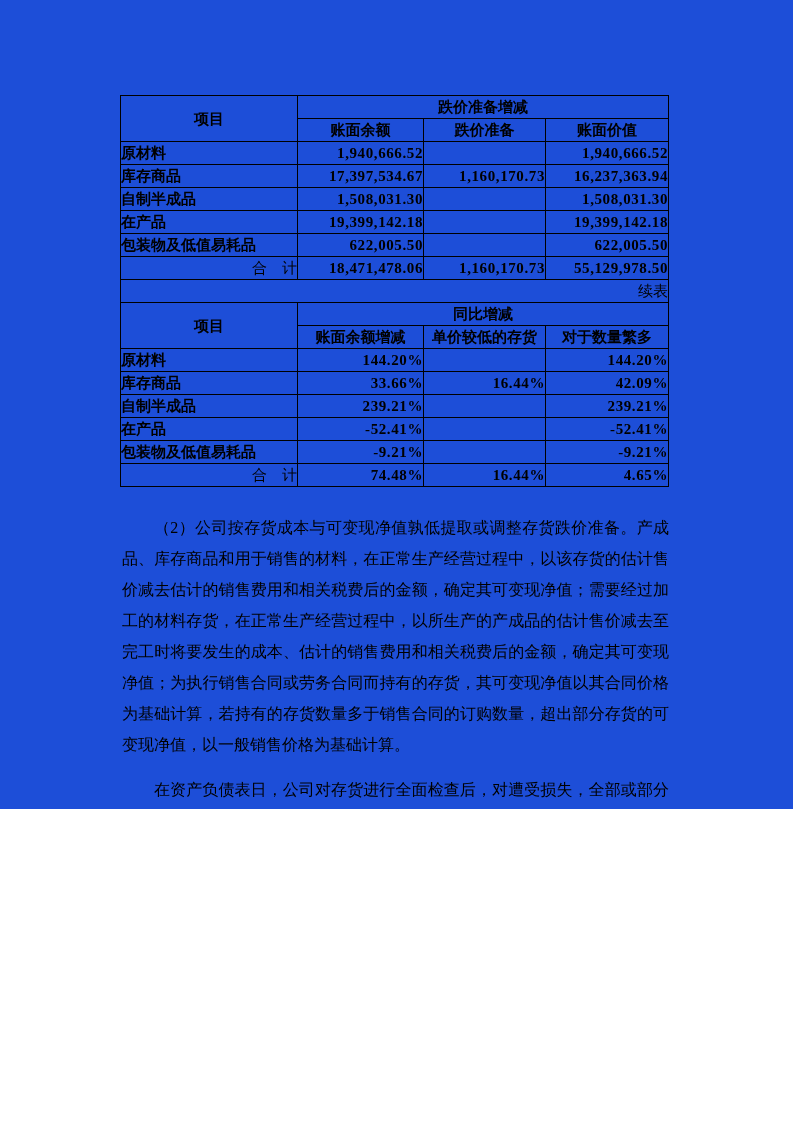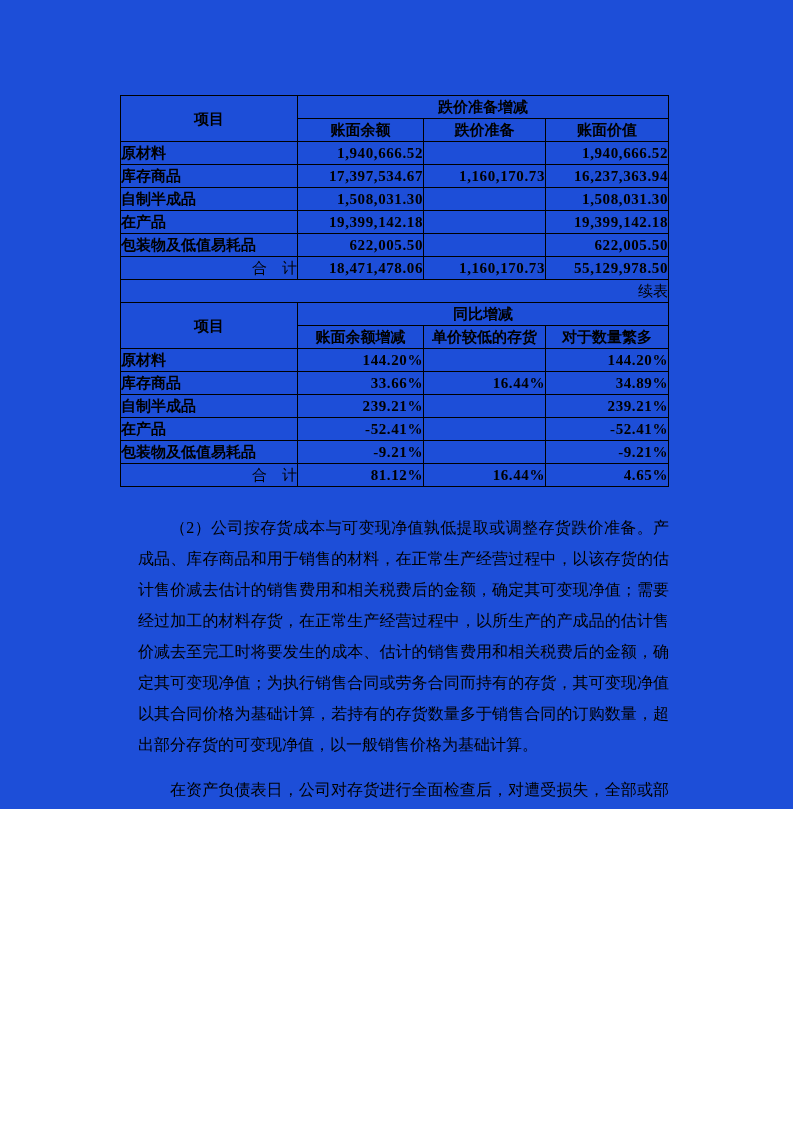--- a/index.html
+++ b/index.html
@@ -23,21 +23,21 @@
   }
   .fin-table th { font-weight: bold; text-align: center; }
   .cell-name  { text-align: left;  padding-left: 5px; font-weight: bold; }
   .cell-num   { text-align: right; padding-right: 6px; letter-spacing: 0.6px; font-weight: bold; }
   .cell-total { text-align: right; font-weight: normal; }
   .cell-cont  { text-align: right;  padding-left: 5px; }
 
   
   .body-text { position: absolute; left: 122px; top: 512px; width: 547px; }
   .body-text p {
-    margin: 0 0 14px 16px;
+    margin: 0 0 14px 0;
     font-size: 16px; line-height: 31px;
     text-align: justify; text-indent: 32px;
   }
 </style>
 </head>
 <body>
 
 <div class="page">
 
   <table class="fin-table">
@@ -113,21 +113,21 @@
     <tr>
       <td class="cell-name">原材料</td>
       <td class="cell-num">144.20%</td>
       <td class="cell-num"></td>
       <td class="cell-num">144.20%</td>
     </tr>
     <tr>
       <td class="cell-name">库存商品</td>
       <td class="cell-num">33.66%</td>
       <td class="cell-num">16.44%</td>
-      <td class="cell-num">34.89%</td>
+      <td class="cell-num">42.09%</td>
     </tr>
     <tr>
       <td class="cell-name">自制半成品</td>
       <td class="cell-num">239.21%</td>
       <td class="cell-num"></td>
       <td class="cell-num">239.21%</td>
     </tr>
     <tr>
       <td class="cell-name">在产品</td>
       <td class="cell-num">-52.41%</td>
@@ -135,21 +135,21 @@
       <td class="cell-num">-52.41%</td>
     </tr>
     <tr>
       <td class="cell-name">包装物及低值易耗品</td>
       <td class="cell-num">-9.21%</td>
       <td class="cell-num"></td>
       <td class="cell-num">-9.21%</td>
     </tr>
     <tr>
       <td class="cell-total">合　计</td>
-      <td class="cell-num">81.12%</td>
+      <td class="cell-num">74.48%</td>
       <td class="cell-num">16.44%</td>
       <td class="cell-num">4.65%</td>
     </tr>
   </tbody>
     </table>
 
   <div class="body-text">
     <p>（2）公司按存货成本与可变现净值孰低提取或调整存货跌价准备。产成品、库存商品和用于销售的材料，在正常生产经营过程中，以该存货的估计售价减去估计的销售费用和相关税费后的金额，确定其可变现净值；需要经过加工的材料存货，在正常生产经营过程中，以所生产的产成品的估计售价减去至完工时将要发生的成本、估计的销售费用和相关税费后的金额，确定其可变现净值；为执行销售合同或劳务合同而持有的存货，其可变现净值以其合同价格为基础计算，若持有的存货数量多于销售合同的订购数量，超出部分存货的可变现净值，以一般销售价格为基础计算。</p>
     <p>在资产负债表日，公司对存货进行全面检查后，对遭受损失，全部或部分陈旧过时或销售价格低于成本的存货，按存货成本与可变现净值孰低提取或调整存货跌价准备。对单价较高的存货按单个项目成本高于可变现净值的差额计提存货跌价准备；对于数量繁多、单价较低的存货，按存货类别计提存货跌价准备；与在同一地区生产和销售的产品系列相关、具有相同或类似最终用途或目的，且难以与其他项目分开计量的存货，则合并计提存货跌价准备，并计入当期损益。如果以前减记存货价值的影响因素已经消失，导致存货的可变现净值高于其账面价值的，在原已计提的存货跌价准备金额内予以转回，转回的金额计入当期损益。</p>
   </div>

